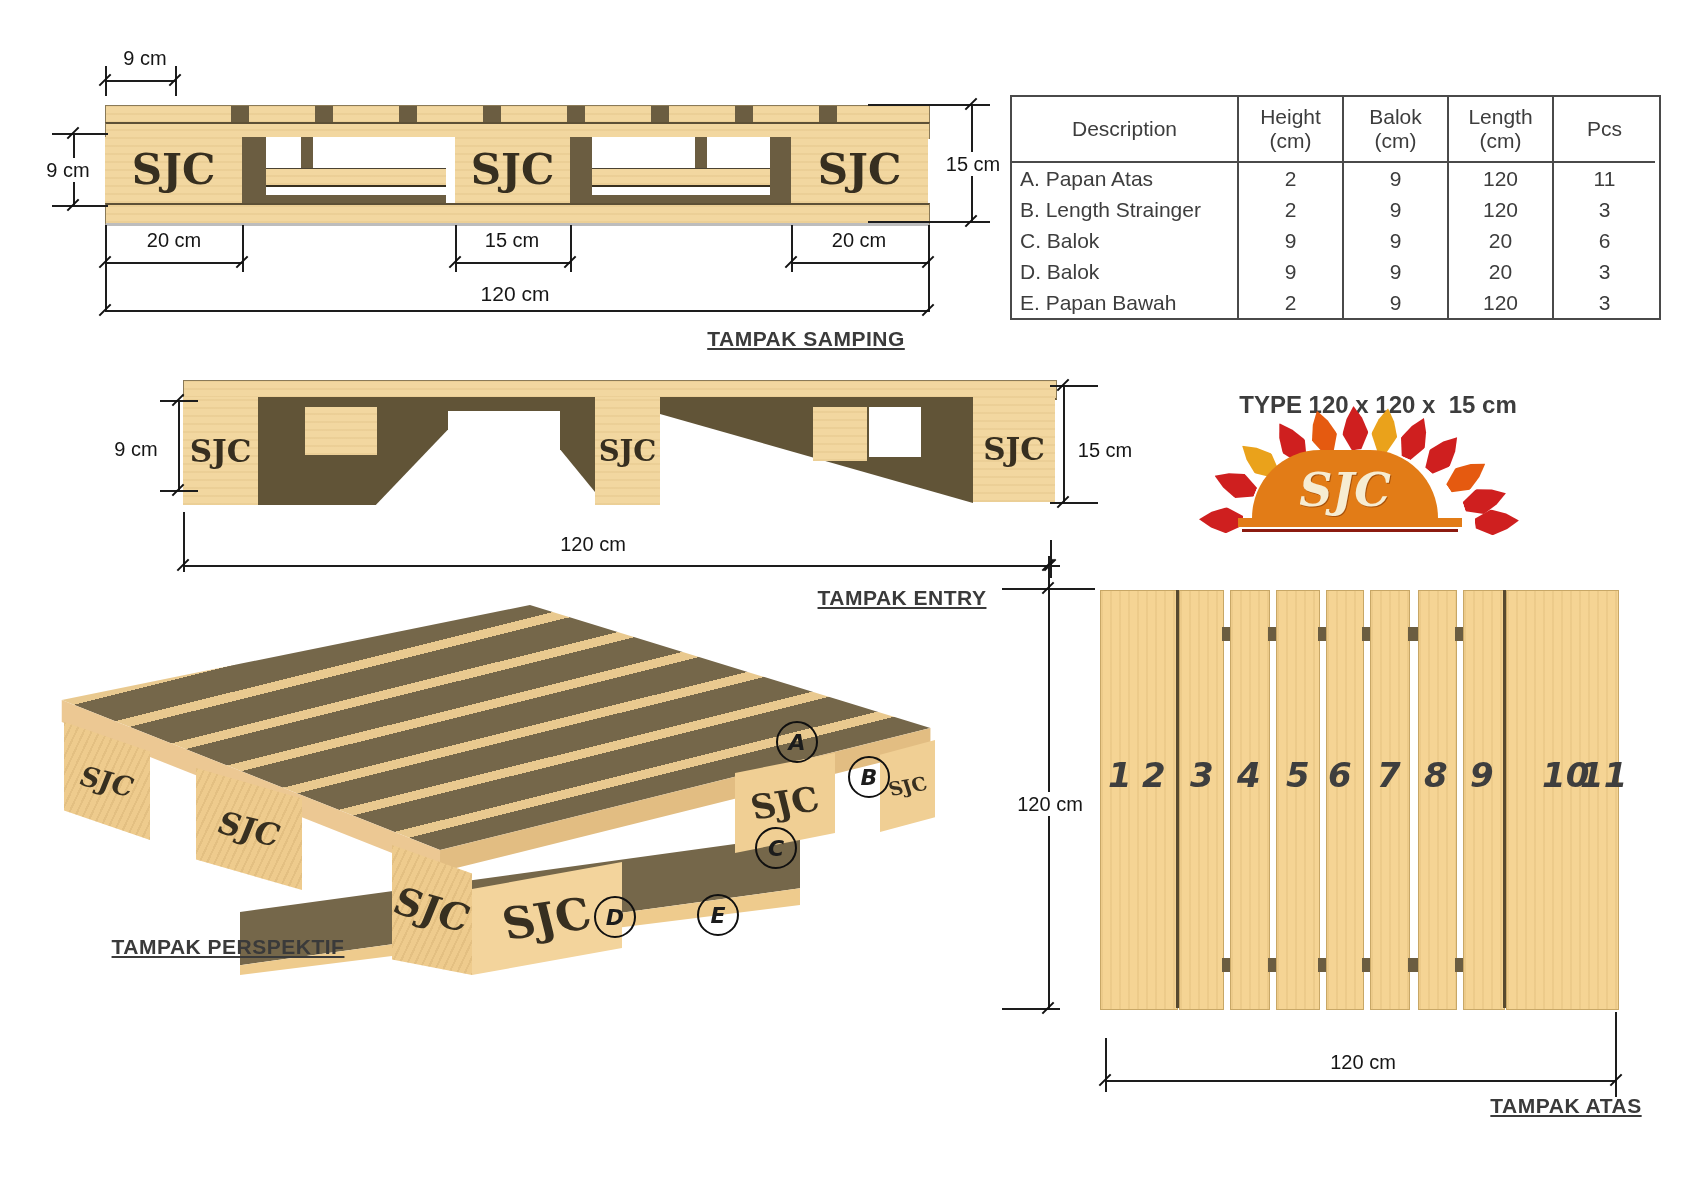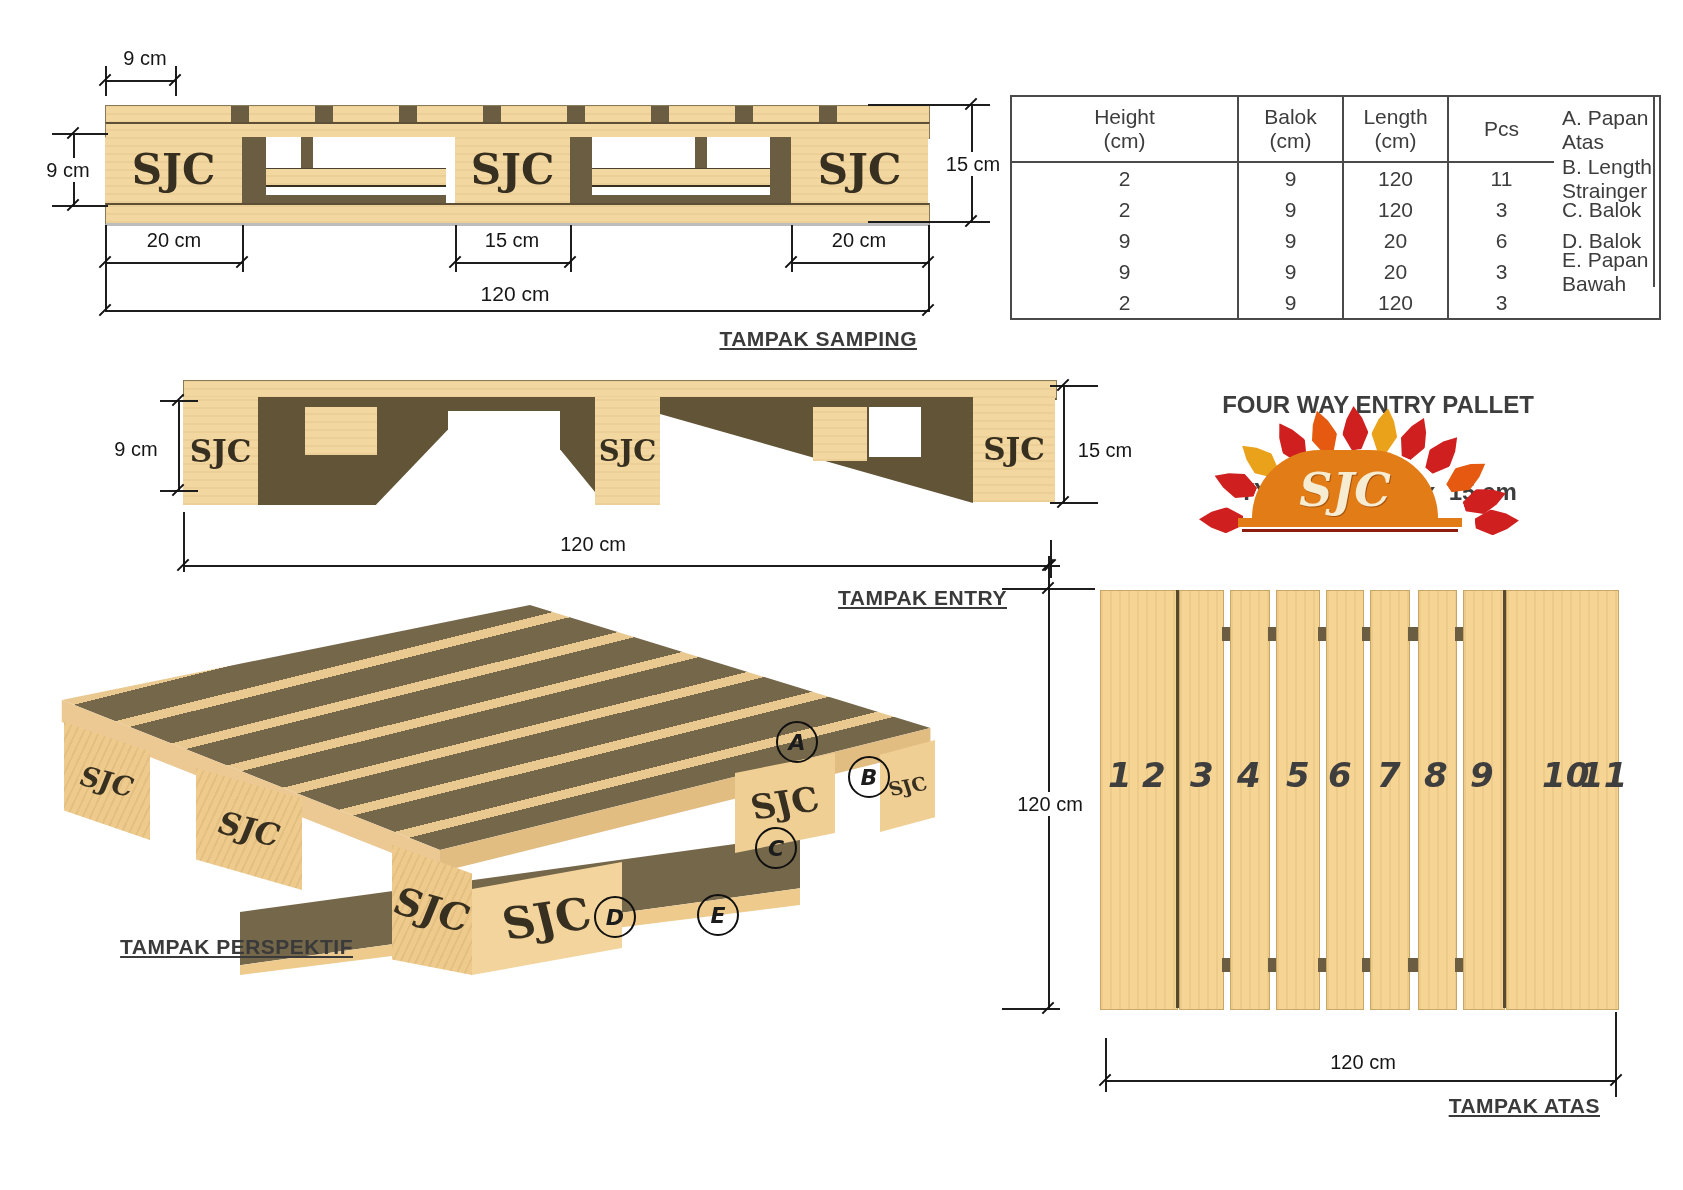--- a/index.html
+++ b/index.html
@@ -10,21 +10,21 @@
   .wood{background-color:#f2d7a0;background-image:repeating-linear-gradient(0deg,rgba(176,136,66,.10) 0 2px,transparent 2px 8px);}
   .woodV{background-color:#f5d494;background-image:repeating-linear-gradient(90deg,rgba(176,136,66,.12) 0 2px,transparent 2px 9px);}
   .woodP{background-color:#eecb8d;background-image:repeating-linear-gradient(115deg,rgba(150,110,50,.12) 0 2px,transparent 2px 7px);}
   .dark{background:#6b5d41;}
   .dark2{background:#615437;}
   .hl{background:#1d1d1d;height:1.5px;}
   .vl{background:#1d1d1d;width:1.5px;}
   .tk{width:16px;height:2px;background:#111;transform:rotate(-45deg);}
   .dimt{font-size:20px;color:#161616;text-align:center;white-space:nowrap;line-height:24px;}
   .whbg{background:#fff;padding:0 2px;}
-  .vlabel{font-weight:bold;font-size:21px;color:#3a3a3a;text-decoration:underline;text-align:right;white-space:nowrap;letter-spacing:.5px;}
+  .vlabel{font-weight:bold;font-size:21px;color:#3a3a3a;text-decoration:underline;text-align:center;white-space:nowrap;letter-spacing:.5px;}
   .sjc{font-family:"DejaVu Serif",serif;font-weight:bold;color:#372f20;text-align:center;line-height:1;}
   .blockc{display:flex;align-items:center;justify-content:center;}
   .num{font-style:italic;font-weight:bold;font-size:34px;color:#3e3e3e;font-family:"DejaVu Sans",sans-serif;position:absolute;top:165px;}
   .co{position:absolute;width:38px;height:38px;border:2.5px solid #101010;border-radius:50%;display:flex;align-items:center;justify-content:center;
       font:italic bold 22px "DejaVu Sans",sans-serif;color:#1c1c1c;background:transparent;}
   .flame{position:absolute;width:26px;height:44px;clip-path:polygon(50% 0%,80% 28%,100% 62%,68% 100%,32% 100%,0% 62%,20% 28%);}
   
   .spec-table{position:absolute;left:1010px;top:95px;width:647px;border:2px solid #4a4a4a;display:grid;
       grid-template-columns:227px 105px 105px 105px 101px;grid-template-rows:66px repeat(5,31px);
       color:#3d3d3d;font-size:21px;}
@@ -267,24 +267,27 @@
     <div class="abs tk" style="left:1040px;top:587px;"></div>
     <div class="abs tk" style="left:1040px;top:1007px;"></div>
     <div class="abs dimt whbg" style="left:1003px;top:792px;width:90px;">120 cm</div>
 
     <div class="abs vl" style="left:1105px;top:1038px;height:54px;"></div>
     <div class="abs vl" style="left:1615px;top:1012px;height:85px;"></div>
     <div class="abs dimt" style="left:1318px;top:1050px;width:90px;">120 cm</div>
     <div class="abs hl" style="left:1105px;top:1080px;width:511px;"></div>
     <div class="abs tk" style="left:1097px;top:1079px;"></div>
     <div class="abs tk" style="left:1608px;top:1079px;"></div>
-    <div class="abs vlabel" style="left:1408px;top:1094px;width:192px;">TAMPAK ATAS</div>
+    <div class="abs vlabel" style="left:1470px;top:1094px;width:192px;">TAMPAK ATAS</div>
   </div>
 
   <div class="spec-table">
+    <div class="cell th bR">
+        <span>Description</span>
+      </div>
     <div class="cell th bR">
         <span>Height</span>
         <span>(cm)</span>
       </div>
     <div class="cell th bR">
         <span>Balok</span>
         <span>(cm)</span>
       </div>
     <div class="cell th bR">
         <span>Length</span>
@@ -319,21 +322,20 @@
     <div class="cell">3</div>
 
     <div class="cell tdesc bR">E. Papan Bawah</div>
     <div class="cell bR">2</div>
     <div class="cell bR">9</div>
     <div class="cell bR">120</div>
     <div class="cell">3</div>
   </div>
 
   <div class="title-blk">
-    <div>FOUR WAY ENTRY PALLET</div>
     <div>TYPE 120 x 120 x  15 cm</div>
   </div>
 
   <div class="abs" style="left:1150px;top:410px;width:400px;height:130px;">
     <div class="flame" style="left:58px;top:88px;background:#cf1f1f;transform:rotate(-88deg);"></div>
     <div class="flame" style="left:72px;top:52px;background:#cf1f1f;transform:rotate(-68deg);"></div>
     <div class="flame" style="left:96px;top:28px;background:#eaa21b;transform:rotate(-50deg);"></div>
     <div class="flame" style="left:128px;top:10px;background:#cf1f1f;transform:rotate(-32deg);"></div>
     <div class="flame" style="left:160px;top:0px;background:#e55a10;transform:rotate(-16deg);"></div>
     <div class="flame" style="left:192px;top:-4px;background:#cf1f1f;transform:rotate(-4deg);"></div>

